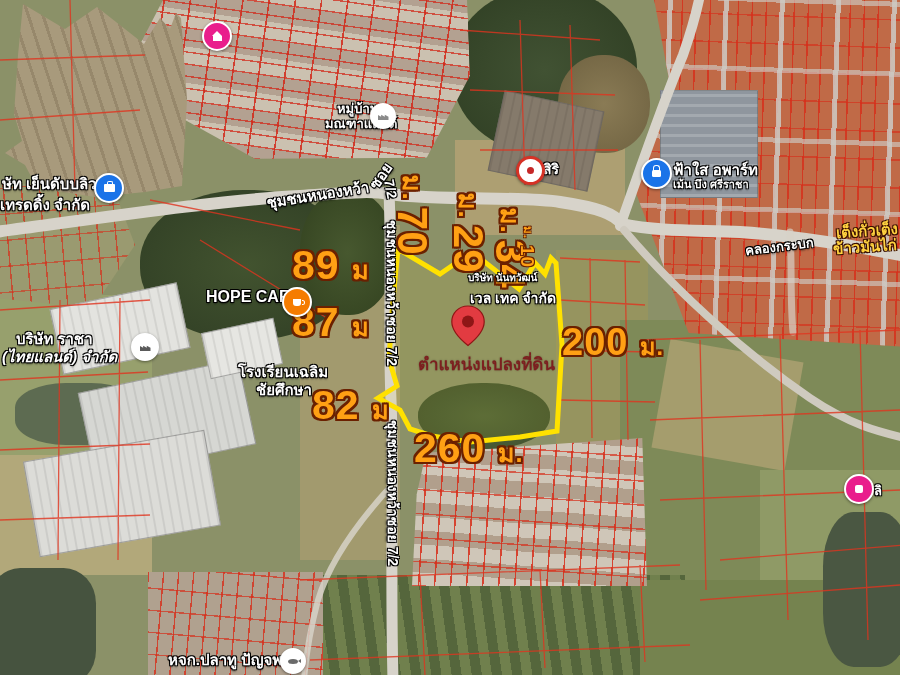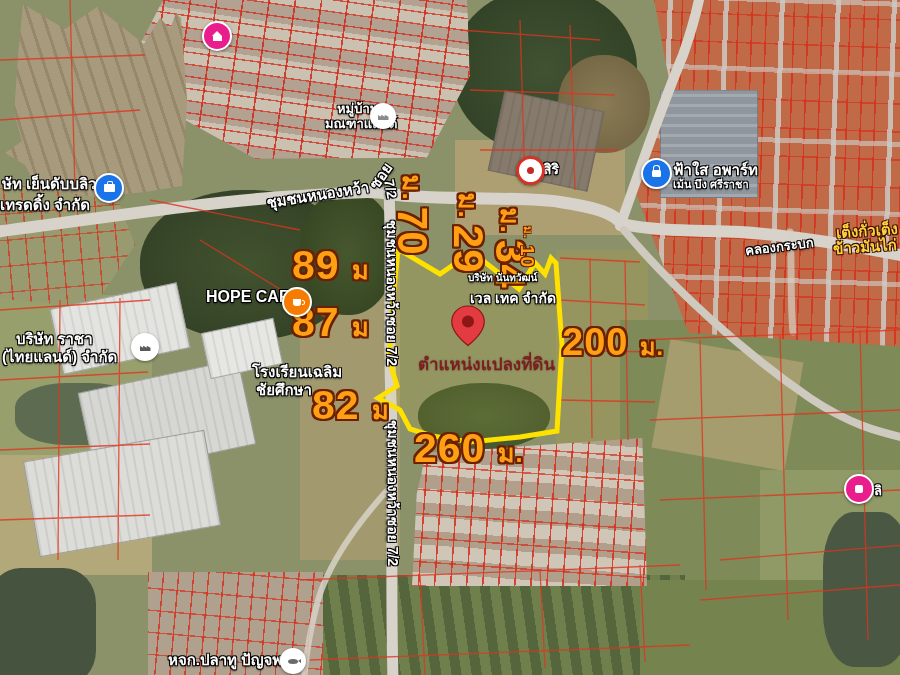--- a/index.html
+++ b/index.html
@@ -192,22 +192,22 @@
   <div class="olabel" style="left:303px;top:482px;width:180px;text-align:center;font-size:14px;transform:rotate(90deg);">ชุมชนหนองหว้าซอย 7/2</div>
   <div class="olabel" style="left:206px;top:288px;font-size:16px;">HOPE CAFE</div>
   <div class="olabel" style="left:468px;top:270px;font-size:10px;">บริษัท นันทวัฒน์</div>
   <div class="olabel" style="left:470px;top:287px;font-size:14px;">เวล เทค จำกัด</div>
   <div class="olabel" style="left:673px;top:158px;font-size:15px;">ฟ้าใส อพาร์ท</div>
   <div class="olabel" style="left:673px;top:175px;font-size:11px;">เม้น บึง ศรีราชา</div>
   <div class="olabel" style="left:543px;top:158px;font-size:14px;">สิริ</div>
   <div class="olabel" style="left:2px;top:172px;font-size:15px;">ษัท เย็นดับบลิว</div>
   <div class="olabel" style="left:0;top:193px;font-size:15px;">เทรดดิ้ง จำกัด</div>
   <div class="olabel" style="left:16px;top:327px;font-size:15px;">บริษัท ราชา</div>
-  <div class="olabel" style="left:2px;top:345px;font-size:15px;">(ไทยแลนด์) จำกัด</div>
-  <div class="olabel" style="left:252px;top:360px;font-size:15px;font-family:Liberation Mono, monospace;">โรงเรียนเฉลิม</div>
+  <div class="olabel" style="left:2px;top:345px;font-size:15px;font-style:italic;">(ไทยแลนด์) จำกัด</div>
+  <div class="olabel" style="left:238px;top:360px;font-size:15px;font-family:Liberation Mono, monospace;">โรงเรียนเฉลิม</div>
   <div class="olabel" style="left:256px;top:378px;font-size:15px;">ชัยศึกษา</div>
   <div class="caption" style="left:406px;top:350px;margin-left:12px;">ตำแหน่งแปลงที่ดิน</div>
   <div class="olabel" style="left:745px;top:236px;font-size:13px;transform:rotate(-7deg);">คลองกระบก</div>
   <div class="ylabel" style="left:836px;top:219px;font-size:15px;transform:rotate(-4deg);">เต็งกั่วเต็ง</div>
   <div class="ylabel" style="left:833px;top:235px;font-size:15px;transform:rotate(-4deg);">ข้าวมันไก่</div>
   <div class="olabel" style="left:168px;top:648px;font-size:15px;">หจก.ปลาทู ปัญจพล</div>
   <div class="olabel" style="left:874px;top:480px;font-size:13px;">ลิ</div>
 
   <div class="poi" style="left:202px;top:21px;width:26px;height:26px;background:#e91e8c;">
     <span class="glyph-house"></span>

